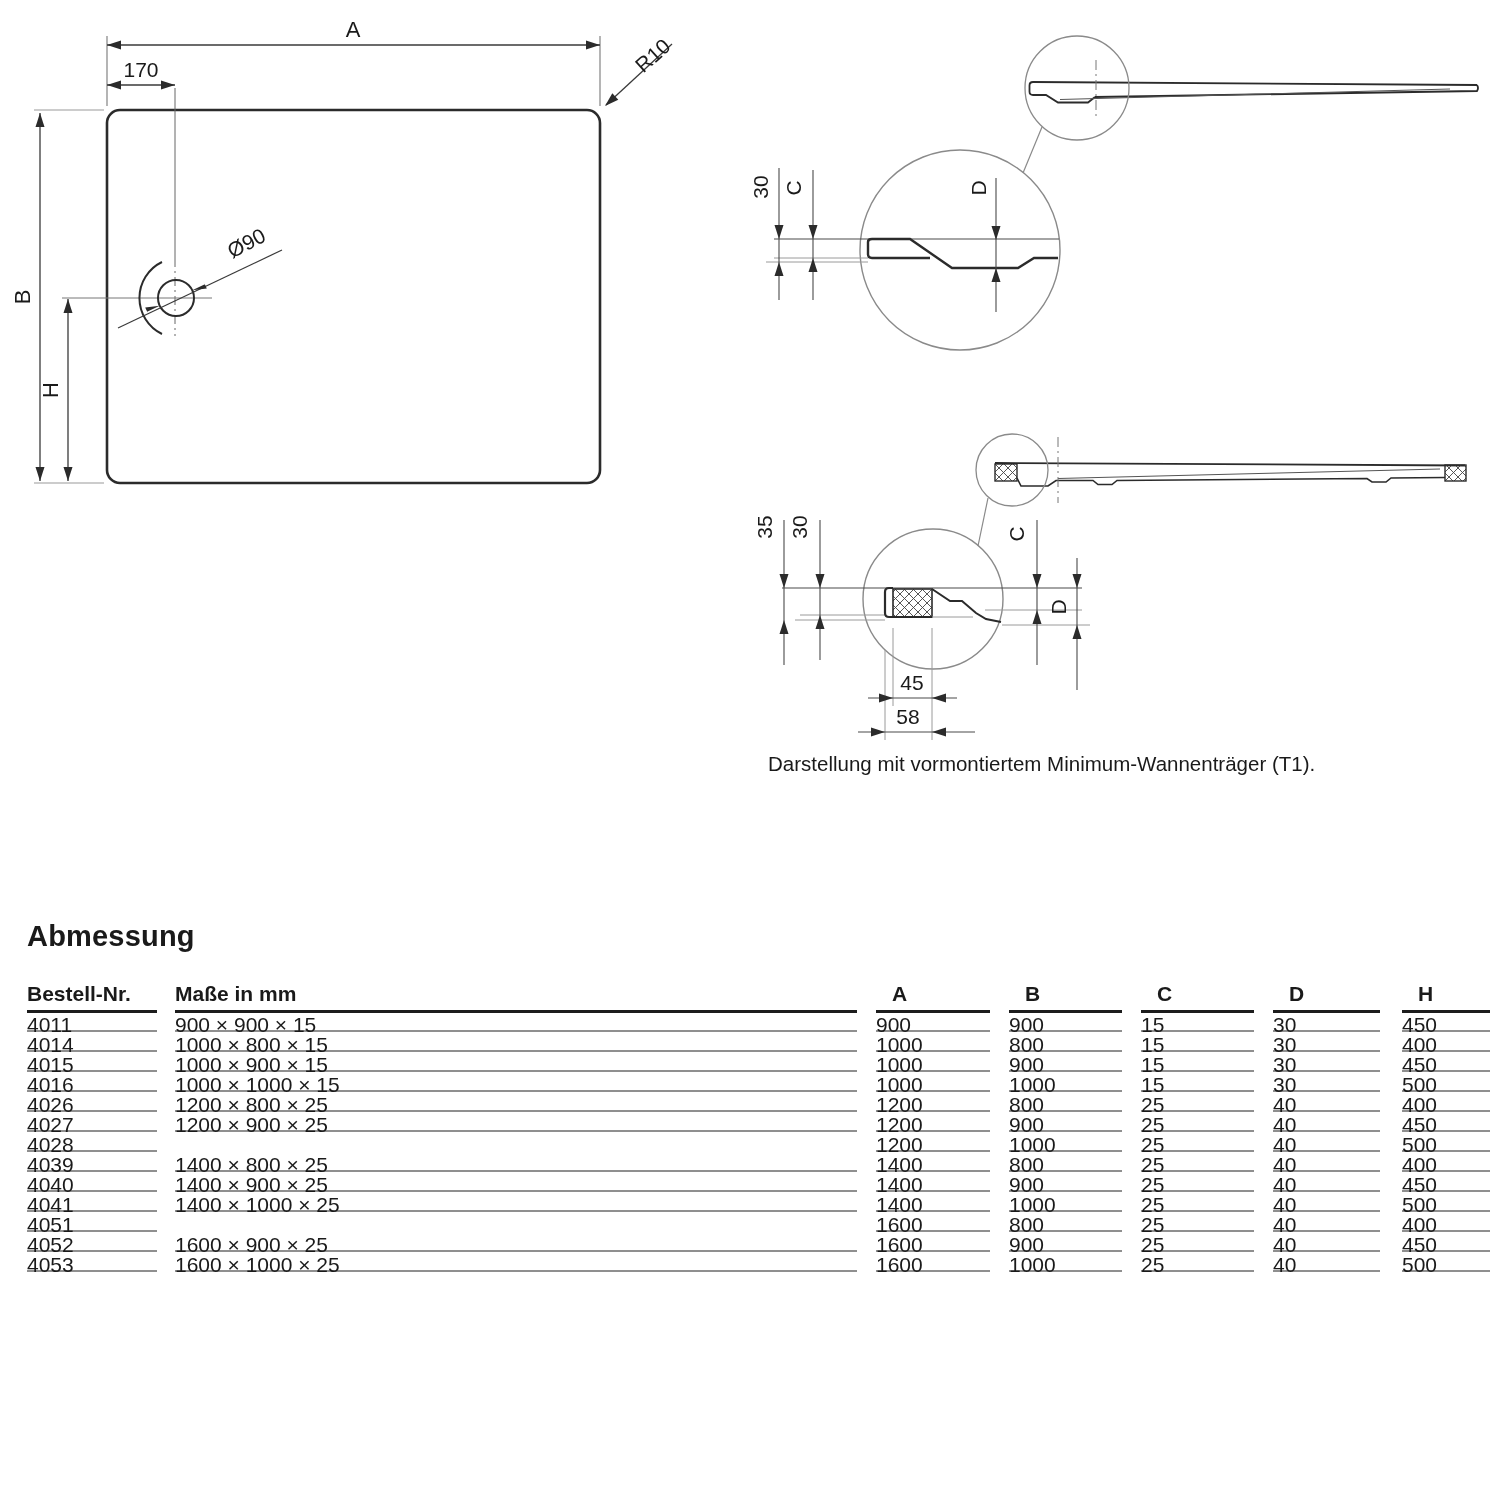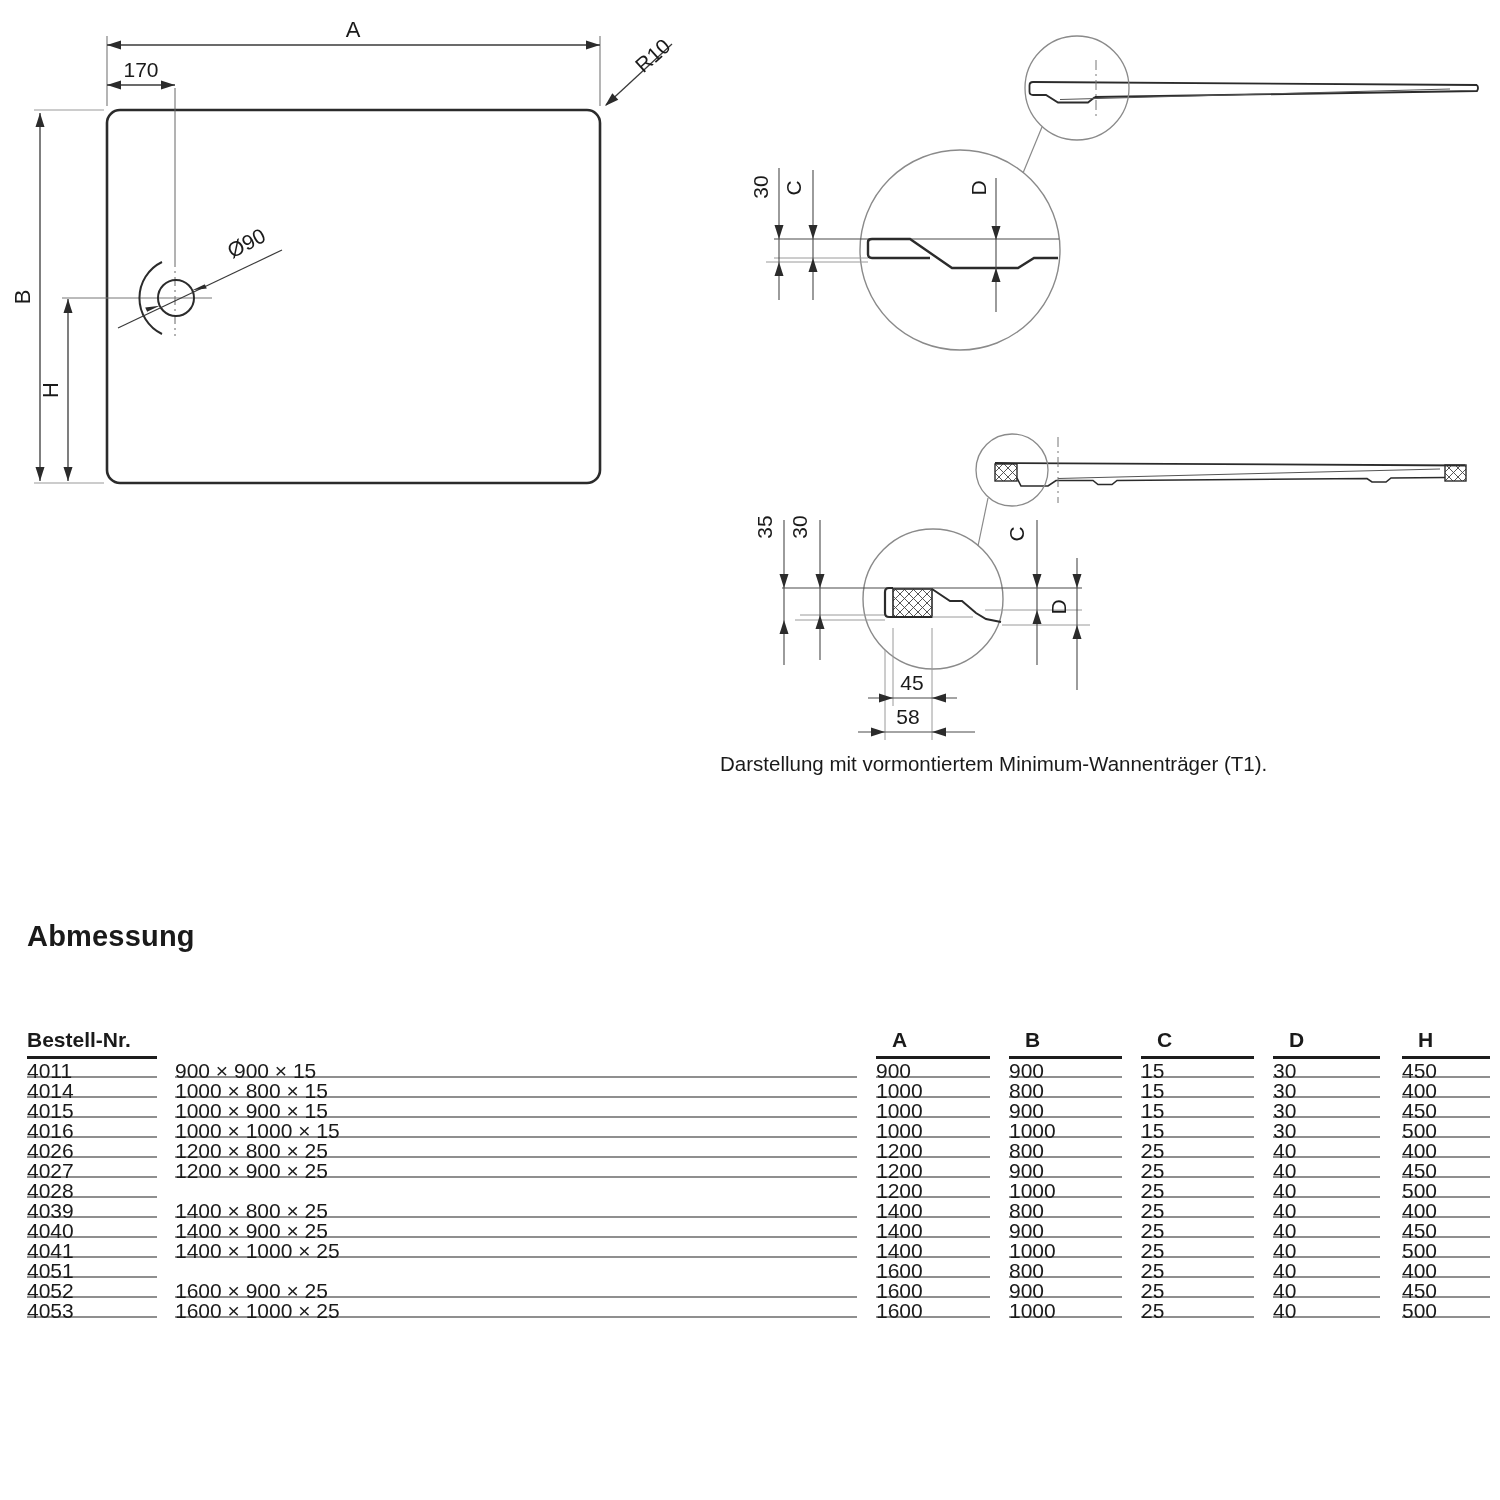--- a/index.html
+++ b/index.html
@@ -2,22 +2,22 @@
 <html><head>
 <meta charset="utf-8">
 <style>
   html,body{margin:0;padding:0;background:#fff;}
   body{width:1500px;height:1500px;position:relative;font-family:"Liberation Sans",sans-serif;color:#1a1a1a;}
   #drawing{position:absolute;left:0;top:0;}
   svg text{font-family:"Liberation Sans",sans-serif;fill:#1a1a1a;}
   .dim-label{font-size:22px;}
   .dim-label-sm{font-size:21px;}
   #title{position:absolute;left:27px;top:920px;font-size:29px;font-weight:bold;letter-spacing:.2px;}
-  #caption{position:absolute;left:720px;top:752px;font-size:20.5px;}
-  .tbl{position:absolute;left:0;top:980px;width:1500px;margin-top:46px;}
+  #caption{position:absolute;left:768px;top:752px;font-size:20.5px;}
+  .tbl{position:absolute;left:0;top:980px;width:1500px;}
   .trow{position:relative;height:20px;}
   .trow.hdr{height:30px;}
   .cell{position:absolute;top:0;height:100%;font-size:21px;line-height:30.5px;white-space:nowrap;
         border-bottom:2px solid #8f8f8f;}
   .hdr .cell{font-weight:bold;line-height:28px;border-bottom:3px solid #1c1c1c;}
   .c0{left:27px;width:130px;}
   .c1{left:175px;width:682px;}
   .c2{left:876px;width:114px;}
   .c3{left:1009px;width:113px;}
   .c4{left:1141px;width:113px;}
@@ -169,20 +169,21 @@
   </g>
 </svg>
 
 <div id="caption">Darstellung mit vormontiertem Minimum-Wannenträger (T1).</div>
 
 <div id="title">Abmessung</div>
 
 <div class="tbl">
   <div class="trow hdr">
     <span class="cell c0">Bestell-Nr.</span>
+    <span class="cell c1">Maße in mm</span>
     <span class="cell c2">A</span>
     <span class="cell c3">B</span>
     <span class="cell c4">C</span>
     <span class="cell c5">D</span>
     <span class="cell c6">H</span>
   </div>
   <div id="tbody">
   <div class="trow">
     <span class="cell c0">4011</span>
     <span class="cell c1">900 × 900 × 15</span>

